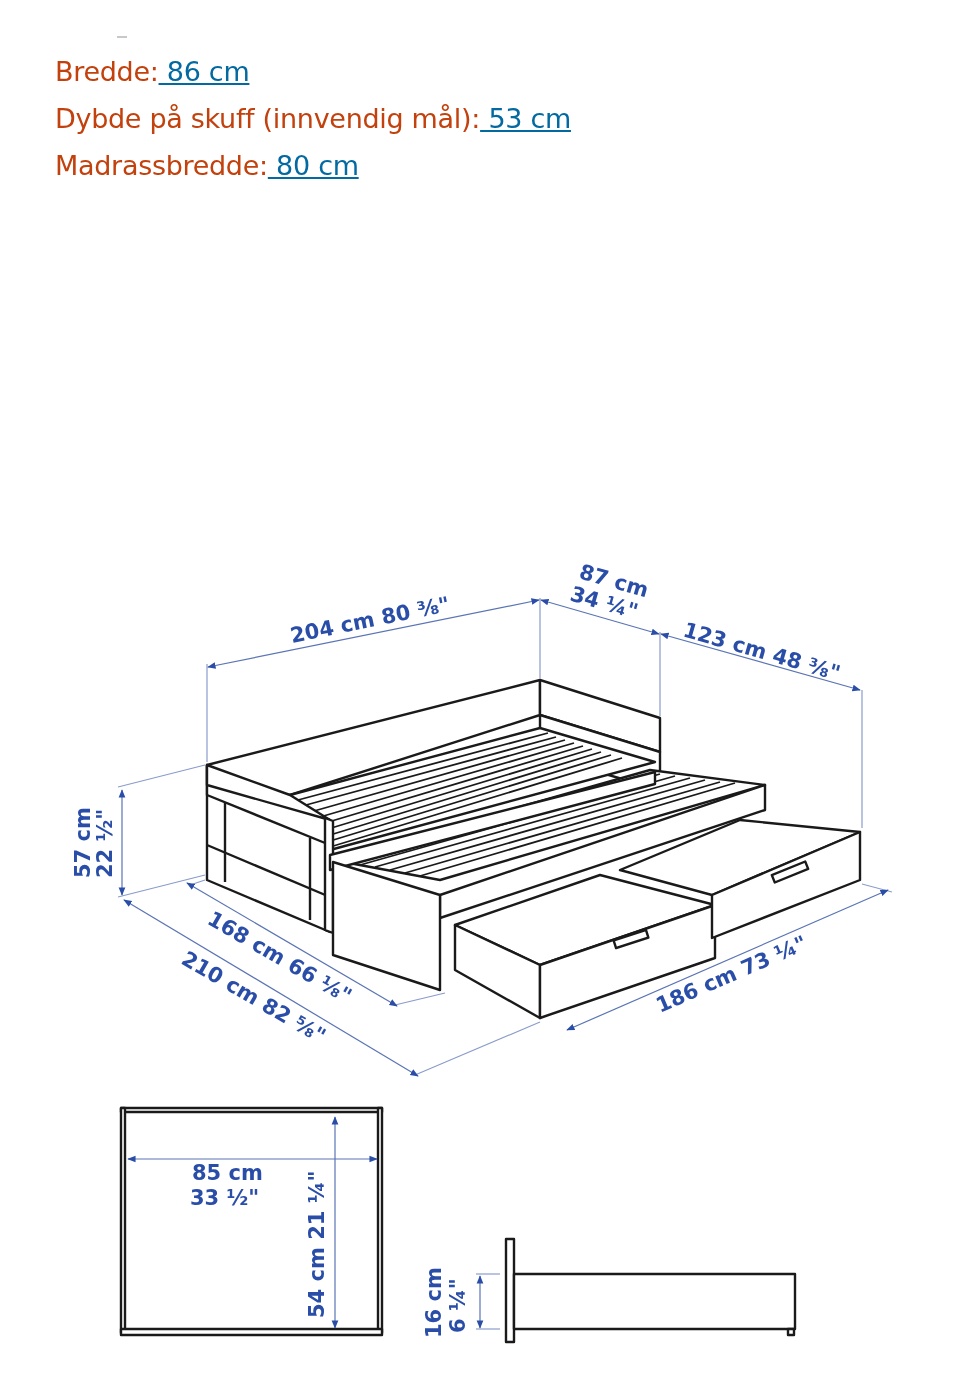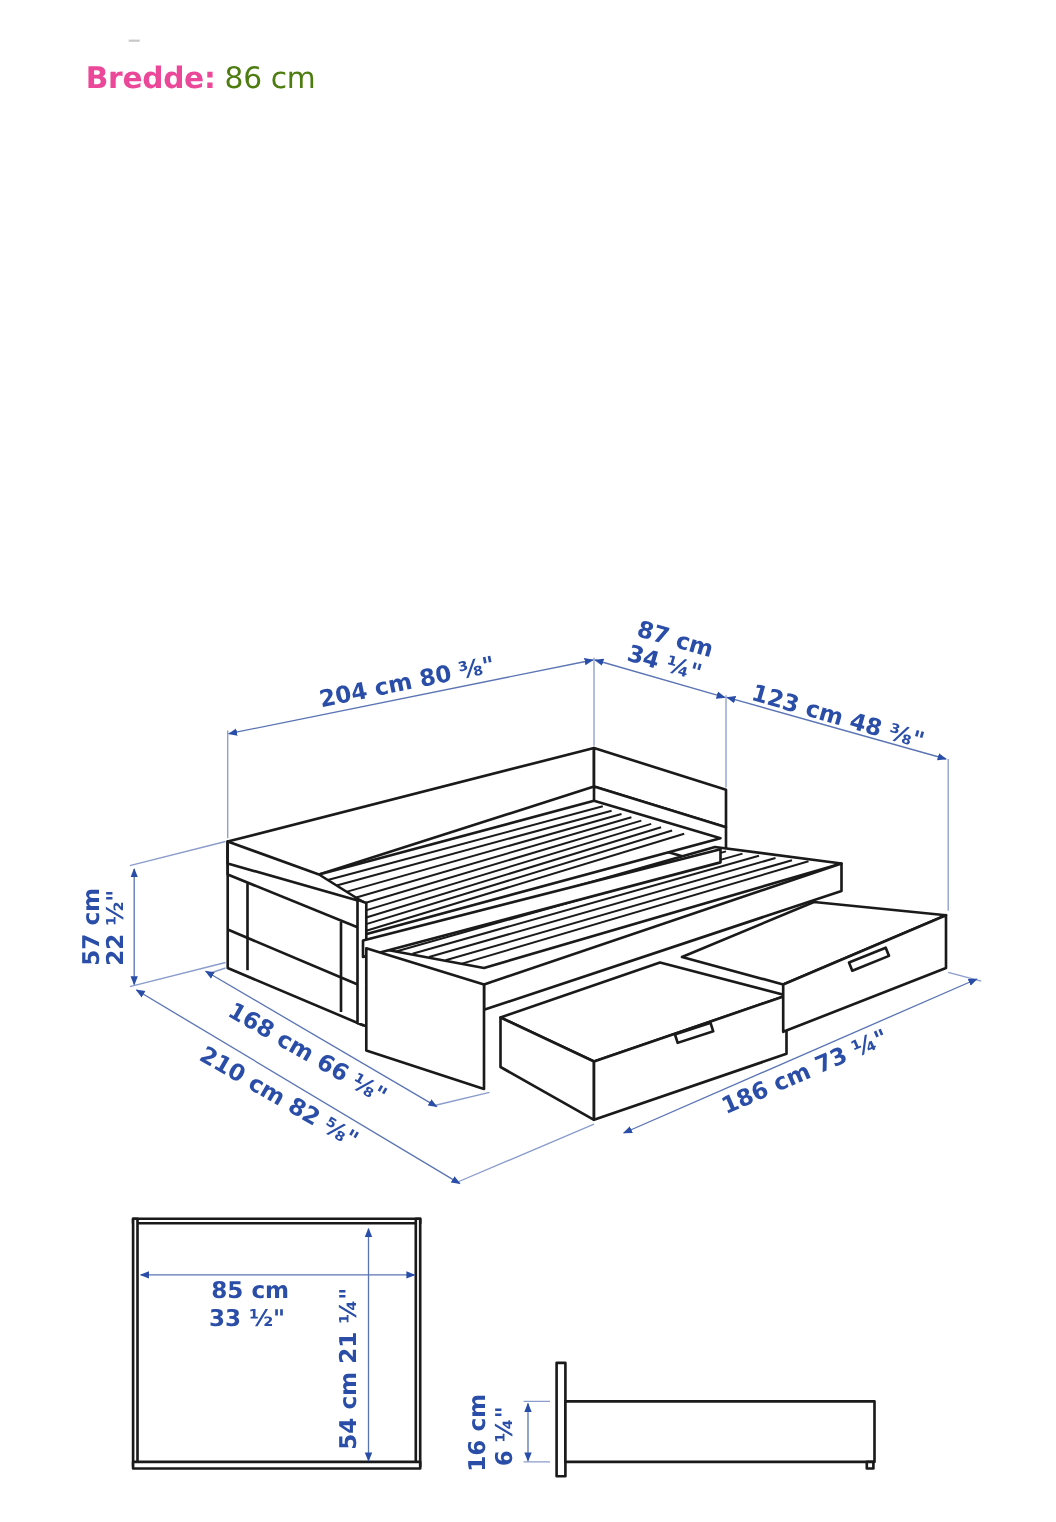--- a/index.html
+++ b/index.html
@@ -1,36 +1,38 @@
 <!DOCTYPE html>
 <html><head>
 <meta charset="utf-8">
 <style>
   html, body { margin: 0; padding: 0; background: #ffffff; }
   body { width: 960px; height: 1384px; position: relative; overflow: hidden; font-family: "DejaVu Sans", sans-serif; }
   .specs { position: absolute; left: 55px; top: 48px; }
   .spec-row { font-size: 27px; color: #3d3d3d; height: 47px; line-height: 47px; white-space: nowrap; letter-spacing: -0.3px; }
-  .spec-label { font-weight: bold; color: #ec4899; margin-left: 23px; }
-  .spec-value { font-weight: normal; color: #4d7c0f; }
+  .spec-label { font-weight: normal; color: #c2410c; }
+  .spec-value { font-weight: normal; color: #0369a1; text-decoration: underline; }
   .top-mark { position: absolute; left: 117px; top: 36px; width: 10px; height: 2px; background: #c8c8c8; }
   svg.diagram { position: absolute; left: 0; top: 0; }
   .dim { fill: #2a4ea8; font-family: "DejaVu Sans", sans-serif; font-weight: bold; font-size: 21px; }
   .ln { stroke: #1a1a1a; stroke-width: 2.4; fill: #ffffff; stroke-linejoin: round; }
   .ln-n { stroke: #1a1a1a; stroke-width: 2.4; fill: none; }
   .slat { stroke: #1a1a1a; stroke-width: 1.8; fill: none; }
   .dl { stroke: #5a74b4; stroke-width: 1.2; fill: none; }
   .ext { stroke: #8a9ccc; stroke-width: 1.2; fill: none; }
 </style>
 </head>
 <body>
 
 <div class="top-mark"></div>
 
 <div class="specs">
   <div class="spec-row"><span class="spec-label">Bredde:</span><span class="spec-value"> 86 cm</span></div>
+  <div class="spec-row"><span class="spec-label">Dybde på skuff (innvendig mål):</span><span class="spec-value"> 53 cm</span></div>
+  <div class="spec-row"><span class="spec-label">Madrassbredde:</span><span class="spec-value"> 80 cm</span></div>
 </div>
 
 <svg class="diagram" width="960" height="1384" viewBox="0 0 960 1384">
   <defs>
     <marker id="arr" viewBox="0 0 10 10" refX="9" refY="5" markerWidth="7" markerHeight="7" orient="auto-start-reverse">
       <path d="M0,1 L10,5 L0,9 z" fill="#2a4ea8"></path>
     </marker>
   </defs>
 
   <g>

